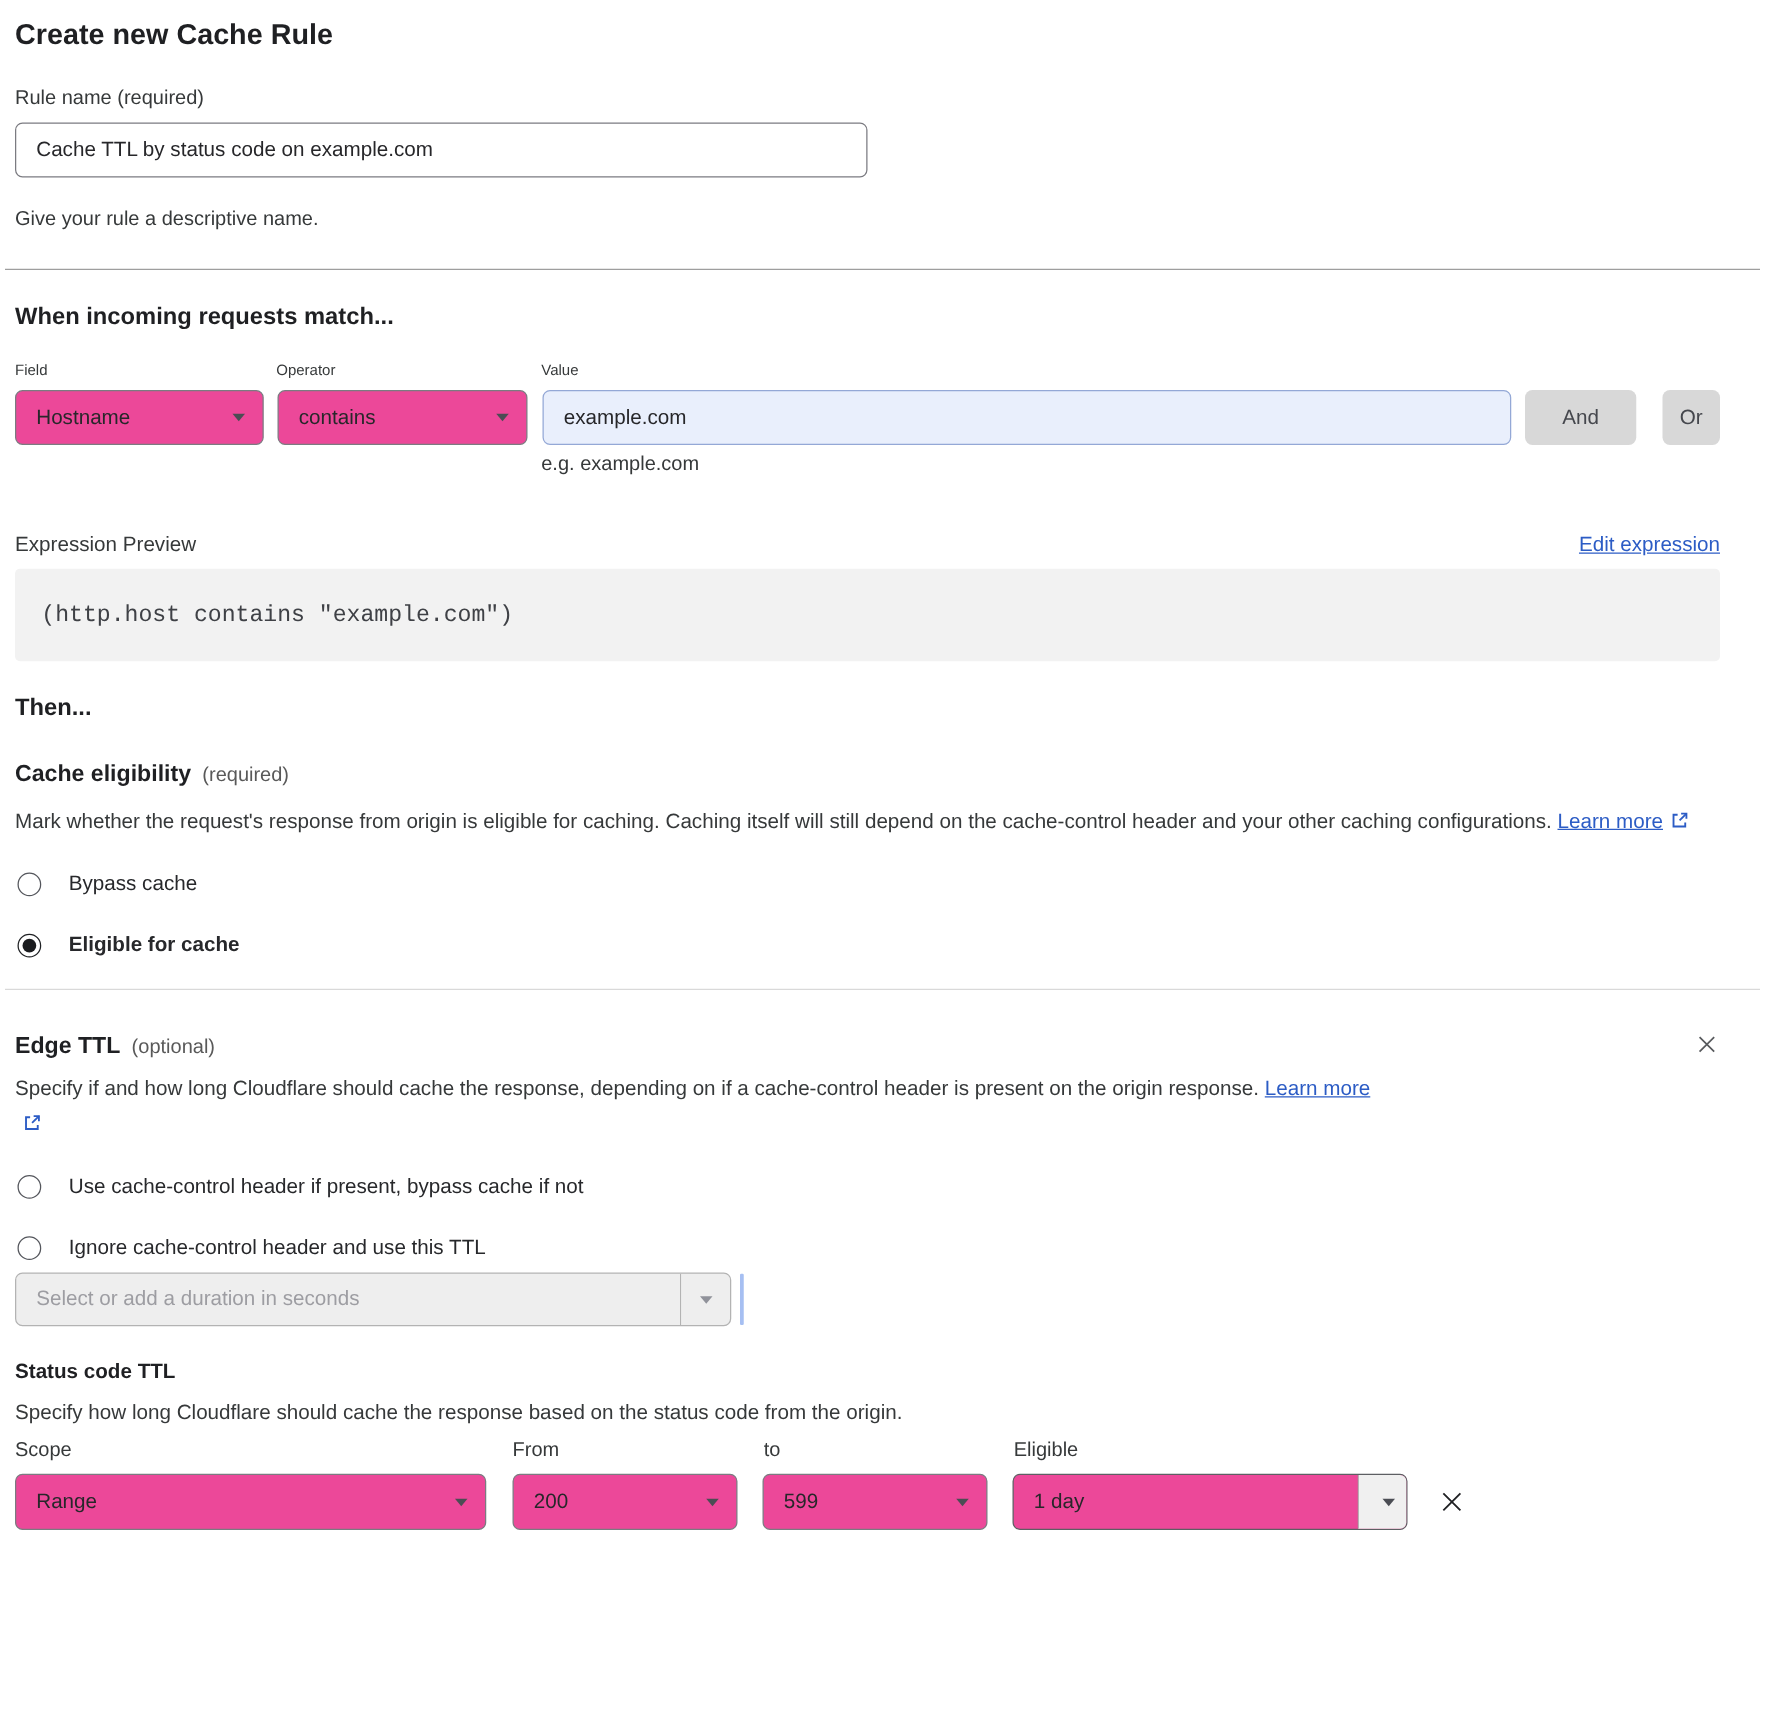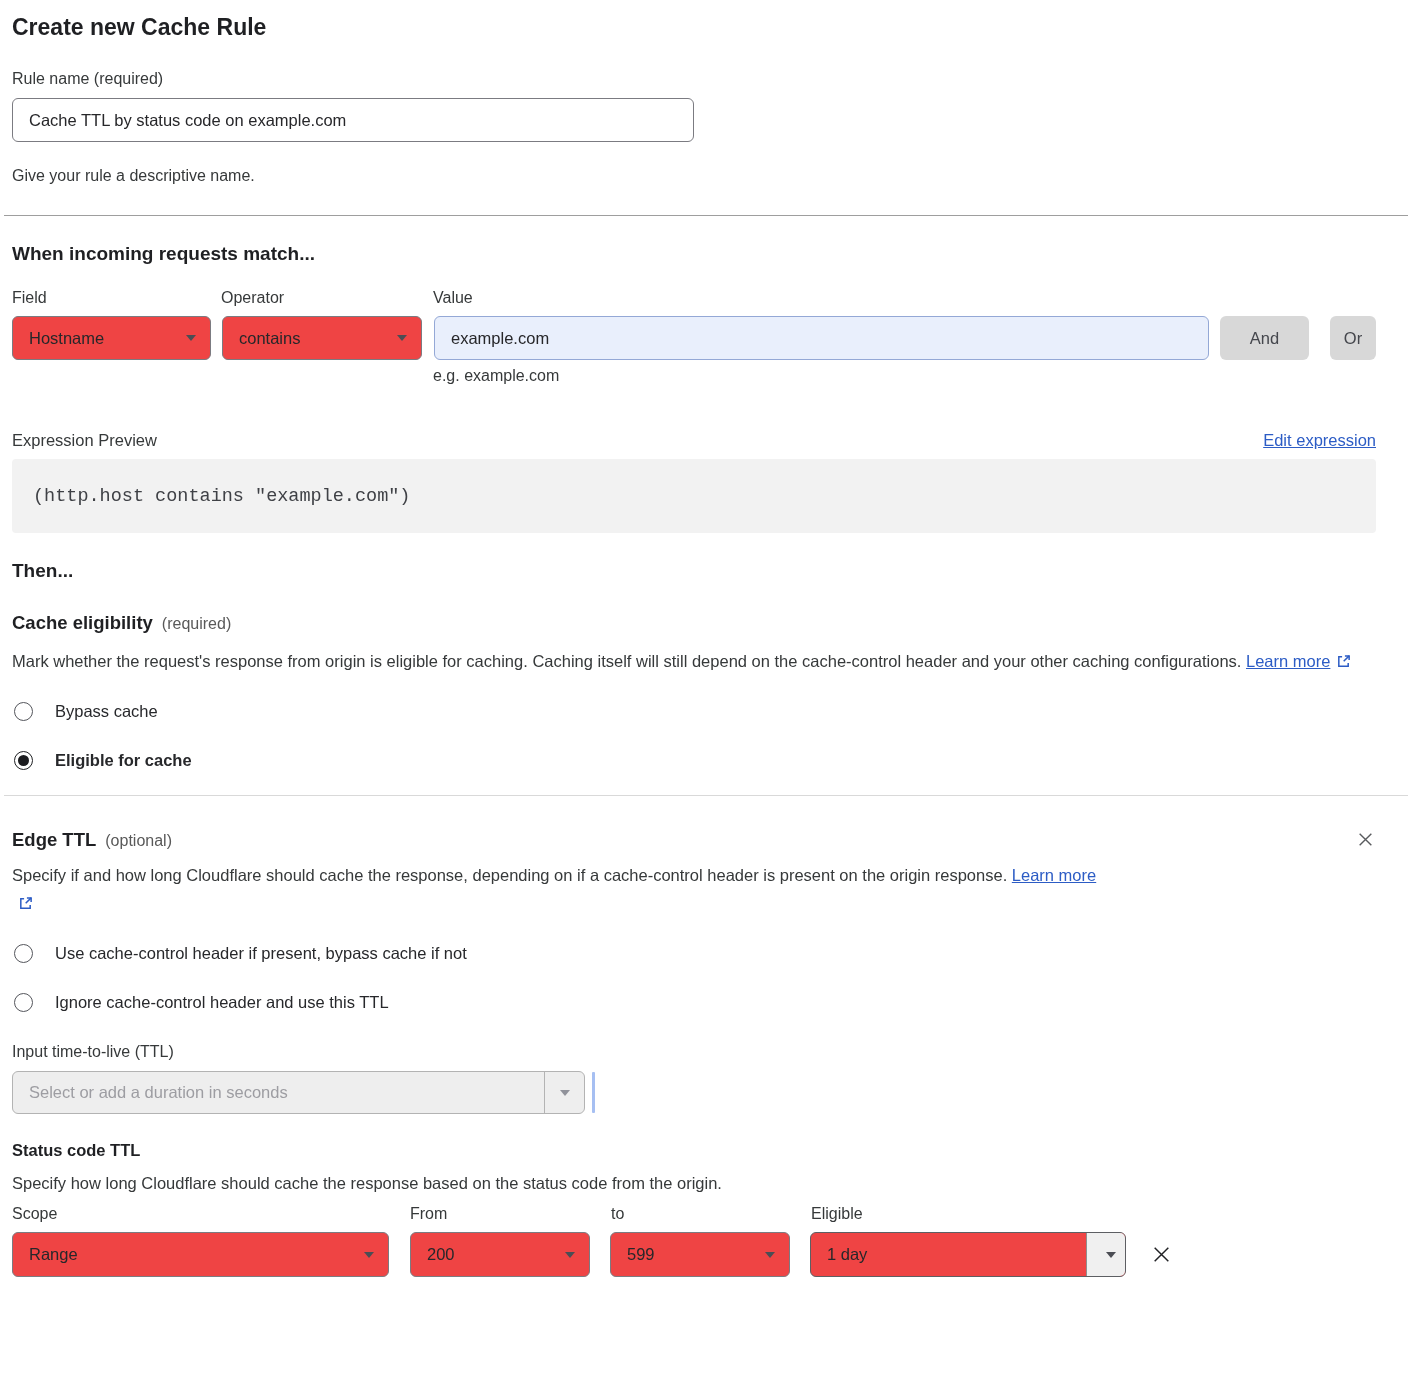--- a/index.html
+++ b/index.html
@@ -22,27 +22,27 @@
     font-family:"Liberation Sans","DejaVu Sans",sans-serif;
   }
   .rule-input{width:682px;margin-top:10px;display:block;}
   .help-text{font-size:16px;color:#36393a;margin:25px 0 0 0;}
 
   hr.divider{border:0;border-top:1px solid #9e9e9e;margin:30px -32px 0 -8px;}
   hr.divider-light{border:0;border-top:1px solid #d9d9d9;margin:25px -32px 0 -8px;}
 
   .section-heading{font-size:19px;font-weight:700;color:#1f2023;margin:27px 0 0 0;}
 
-  .fov-labels{display:flex;margin-top:24px;font-size:16px;color:#36393a;}
+  .fov-labels{display:flex;margin-top:24px;font-size:12px;color:#36393a;}
   .fov-labels .lbl-field{width:209px;}
   .fov-labels .lbl-operator{width:212px;}
 
   .fov-row{display:flex;margin-top:9px;height:44px;align-items:stretch;}
   .sel{
-    box-sizing:border-box;border:1px solid #7b7b81;border-radius:6px;background:#ef4444;
+    box-sizing:border-box;border:1px solid #7b7b81;border-radius:6px;background:#ec4899;
     display:flex;align-items:center;justify-content:space-between;
     padding:0 14px 0 16px;font-size:16.5px;color:#27272a;cursor:pointer;
   }
   .tri{width:0;height:0;border-left:5px solid transparent;border-right:5px solid transparent;border-top:6px solid #4b4d54;flex:none;margin-left:10px;}
   .sel-field{width:199px;}
   .sel-operator{width:200px;margin-left:11px;}
   .value-input{
     flex:1;margin-left:12px;background:#e9effc;border:1px solid #94a8d6;
   }
   .btn{
@@ -220,21 +220,20 @@
     <div class="radio-row">
       <span class="radio-dot"></span>
       <span class="radio-label">Use cache-control header if present, bypass cache if not</span>
     </div>
     <div class="radio-row">
       <span class="radio-dot"></span>
       <span class="radio-label">Ignore cache-control header and use this TTL</span>
     </div>
   </div>
 
-  <label class="field-label ttl-label">Input time-to-live (TTL)</label>
   <div class="disabled-select-row">
     <div class="disabled-select">
       <span class="ph">Select or add a duration in seconds</span>
       <span class="arrow-seg">
           <span class="tri"></span>
         </span>
     </div>
     <span class="blue-bar"></span>
   </div>
 

